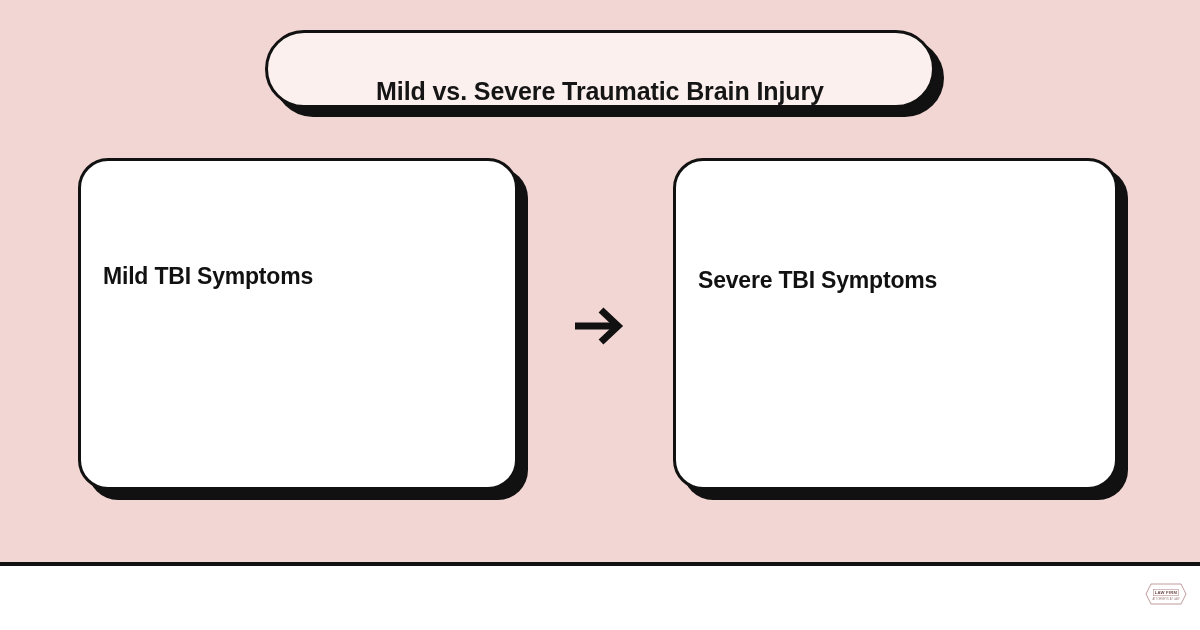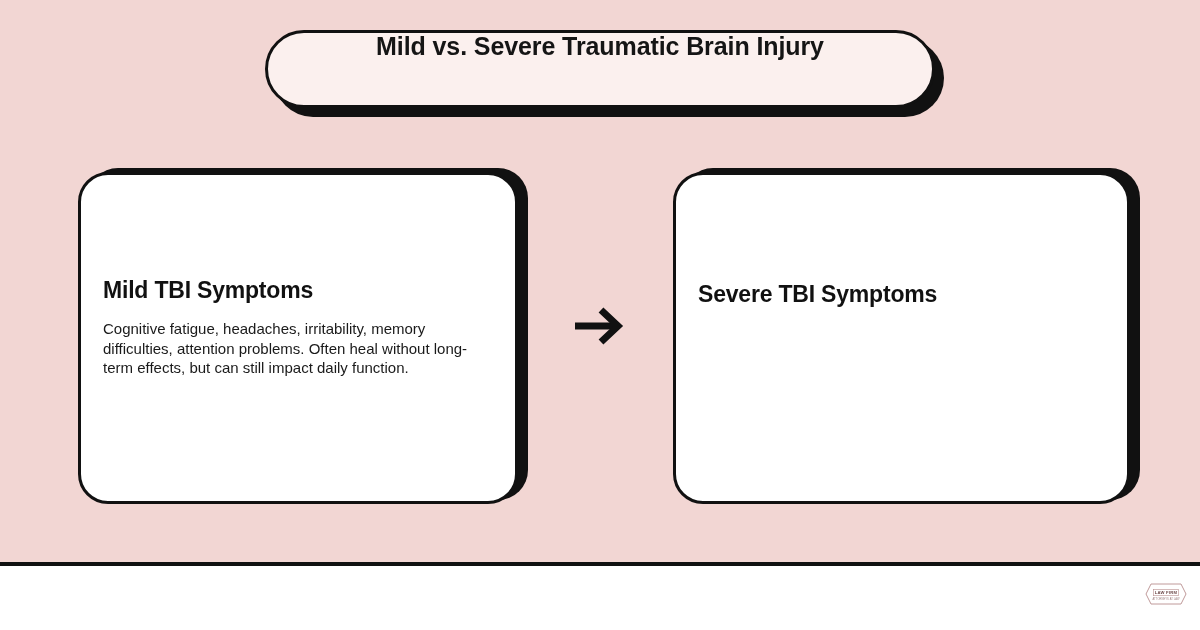--- a/index.html
+++ b/index.html
@@ -73,21 +73,21 @@
     position: absolute;
     left: 0;
     top: 0;
     width: 100%;
     height: 100%;
     box-sizing: border-box;
     background: #fbf0ee;
     border: 3px solid #111111;
     border-radius: 39px;
     display: flex;
-    align-items: flex-start;
+    align-items: flex-end;
     justify-content: center;
   }
 
   .title-text {
     font-size: 25px;
     font-weight: 700;
     color: #151515;
     letter-spacing: -0.1px;
     text-align: center;
     line-height: 1.1;
@@ -95,21 +95,21 @@
   }
 
   
   .card-wrap {
     position: absolute;
     top: 158px;
     height: 332px;
   }
 
   .card-wrap.left  { left: 78px;  width: 440px; }
-  .card-wrap.right { left: 673px; width: 445px; padding-left: 12px; }
+  .card-wrap.right { left: 673px; width: 445px; }
 
   .card-shadow {
     position: absolute;
     left: 10px;
     top: 10px;
     width: 100%;
     height: 100%;
     background: #111111;
     border-radius: 30px;
   }
@@ -121,21 +121,20 @@
     width: 100%;
     height: 100%;
     box-sizing: border-box;
     background: #ffffff;
     border: 3px solid #111111;
     border-radius: 30px;
     padding: 0 22px;
     display: flex;
     flex-direction: column;
     justify-content: flex-start;
-    margin-top: 14px;
   }
 
   .card.left  { padding-top: 102px; }
   .card.right { padding-top: 106px; }
 
   .card-heading {
     font-size: 23px;
     font-weight: 700;
     color: #111111;
     letter-spacing: -0.2px;
@@ -209,21 +208,20 @@
     <div class="title-pill-shadow"></div>
     <div class="title-pill">
       <div class="title-text">Mild vs. Severe Traumatic Brain Injury</div>
     </div>
   </div>
 
   <div class="card-wrap left">
     <div class="card-shadow"></div>
     <div class="card left">
       <h2 class="card-heading">Mild TBI Symptoms</h2>
-      <p class="card-body">Cognitive fatigue, headaches, irritability, memory difficulties, attention problems. Often heal without long-term effects, but can still impact daily function.</p>
     </div>
   </div>
 
   <div class="connector">
     <span>
       <svg width="54" height="44" viewBox="0 0 54 44" aria-hidden="true">
         <line x1="4" y1="22" x2="44" y2="22" stroke="#111111" stroke-width="7" stroke-linecap="butt"></line>
         <polyline points="30,6 47,22 30,38" fill="none" stroke="#111111" stroke-width="7" stroke-linecap="butt" stroke-linejoin="miter"></polyline>
       </svg>
     </span>

